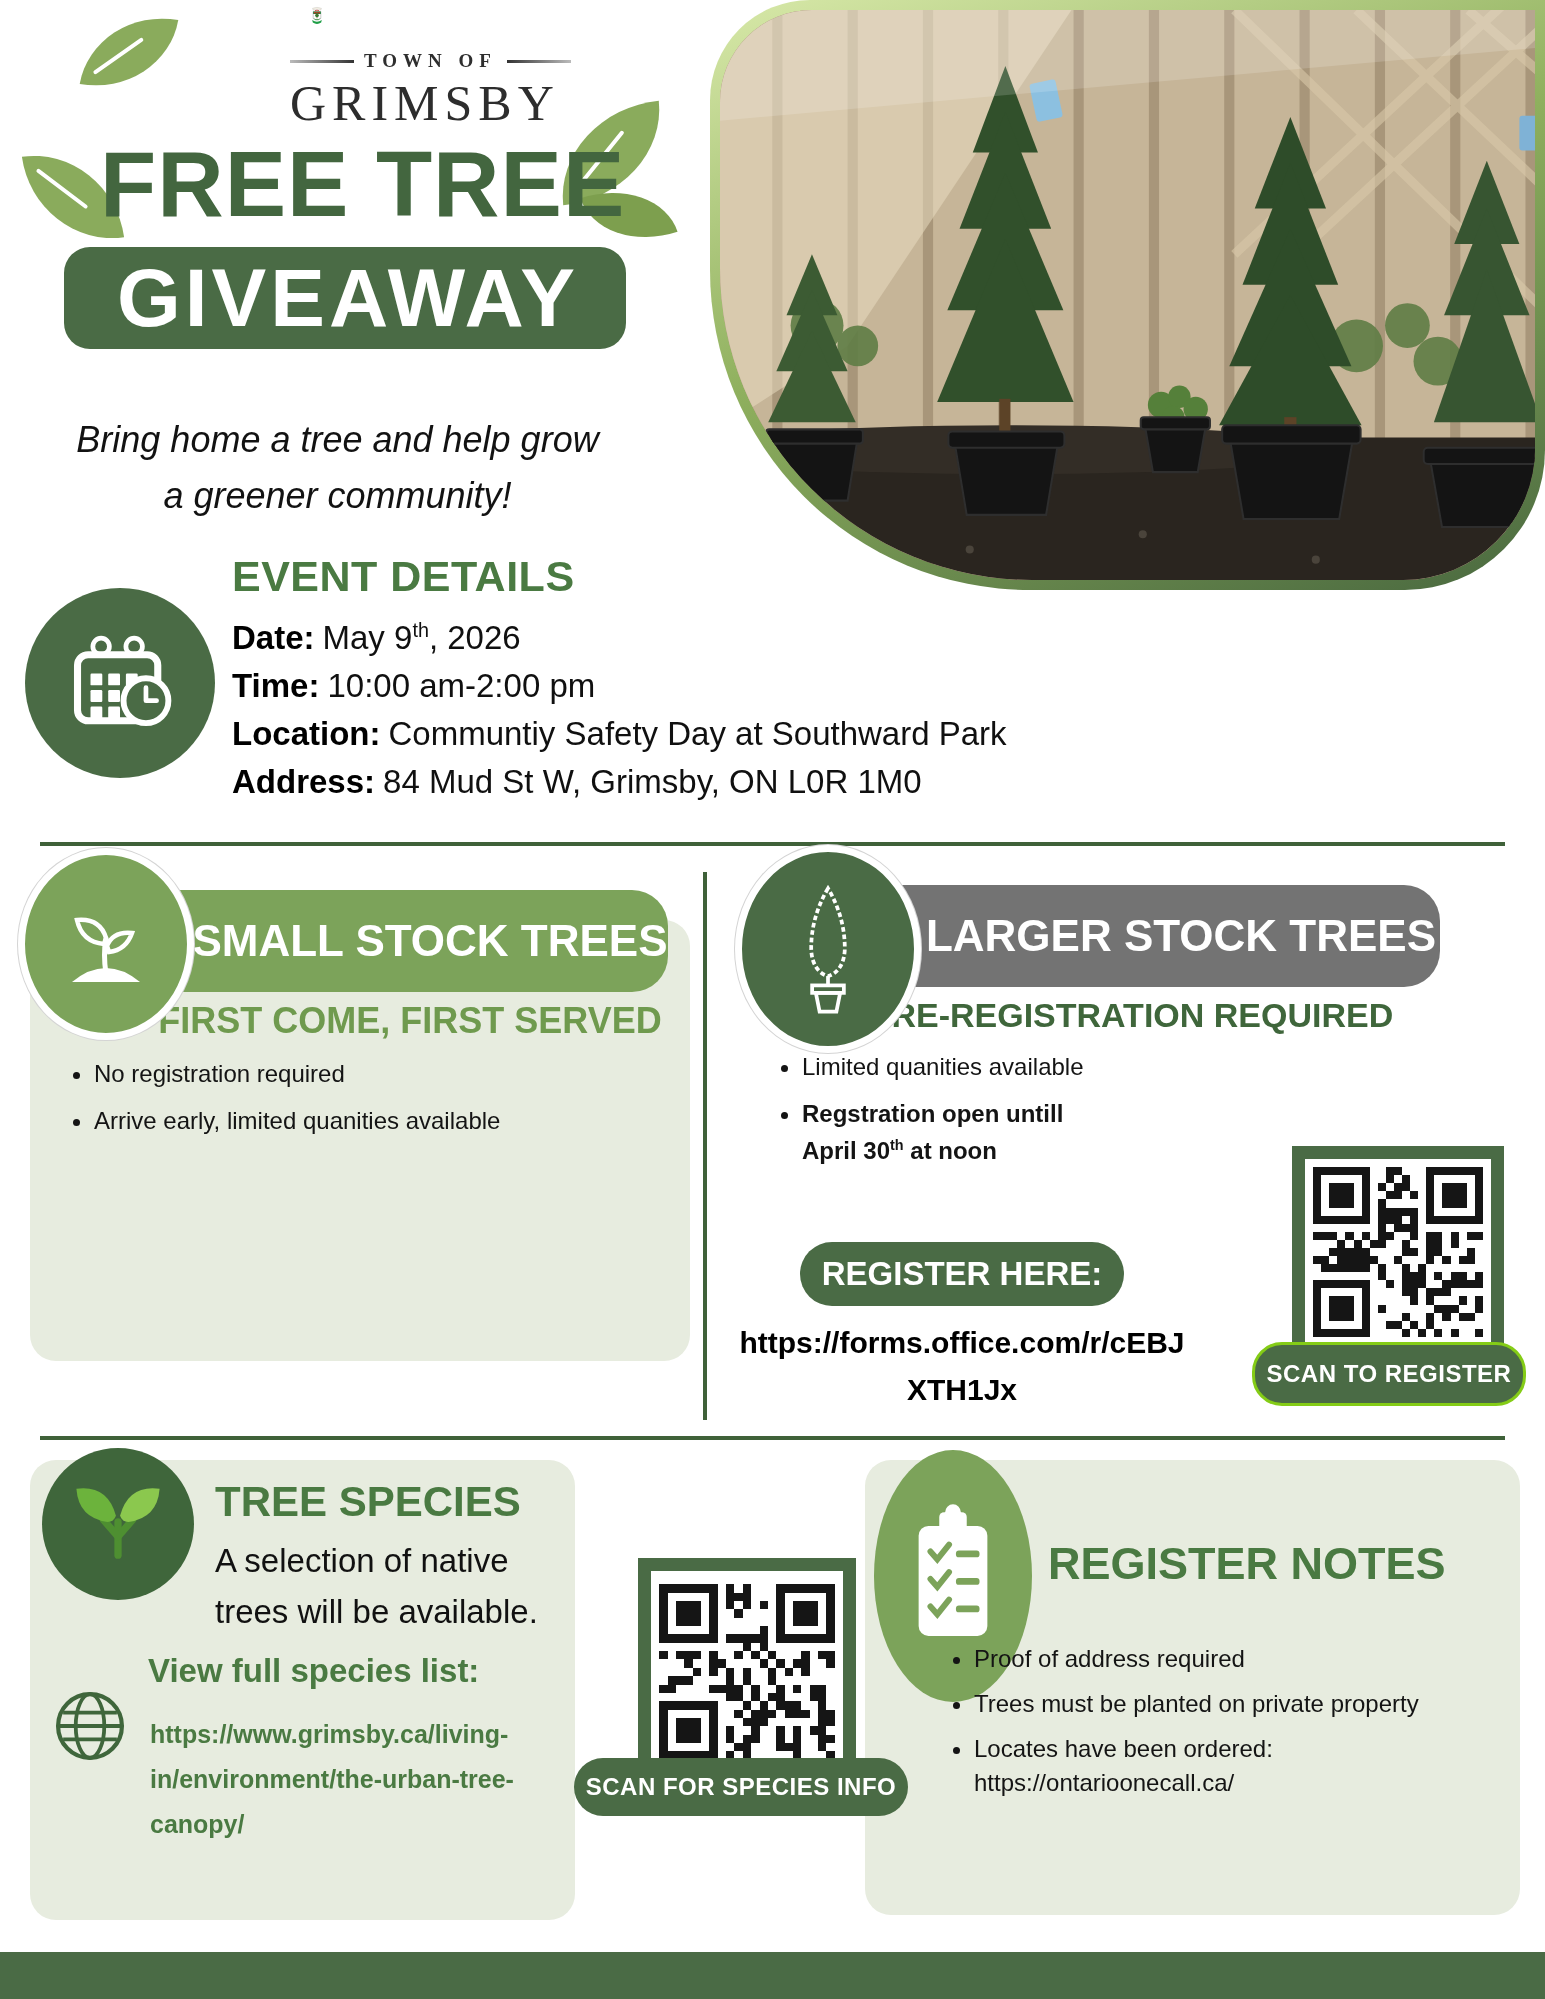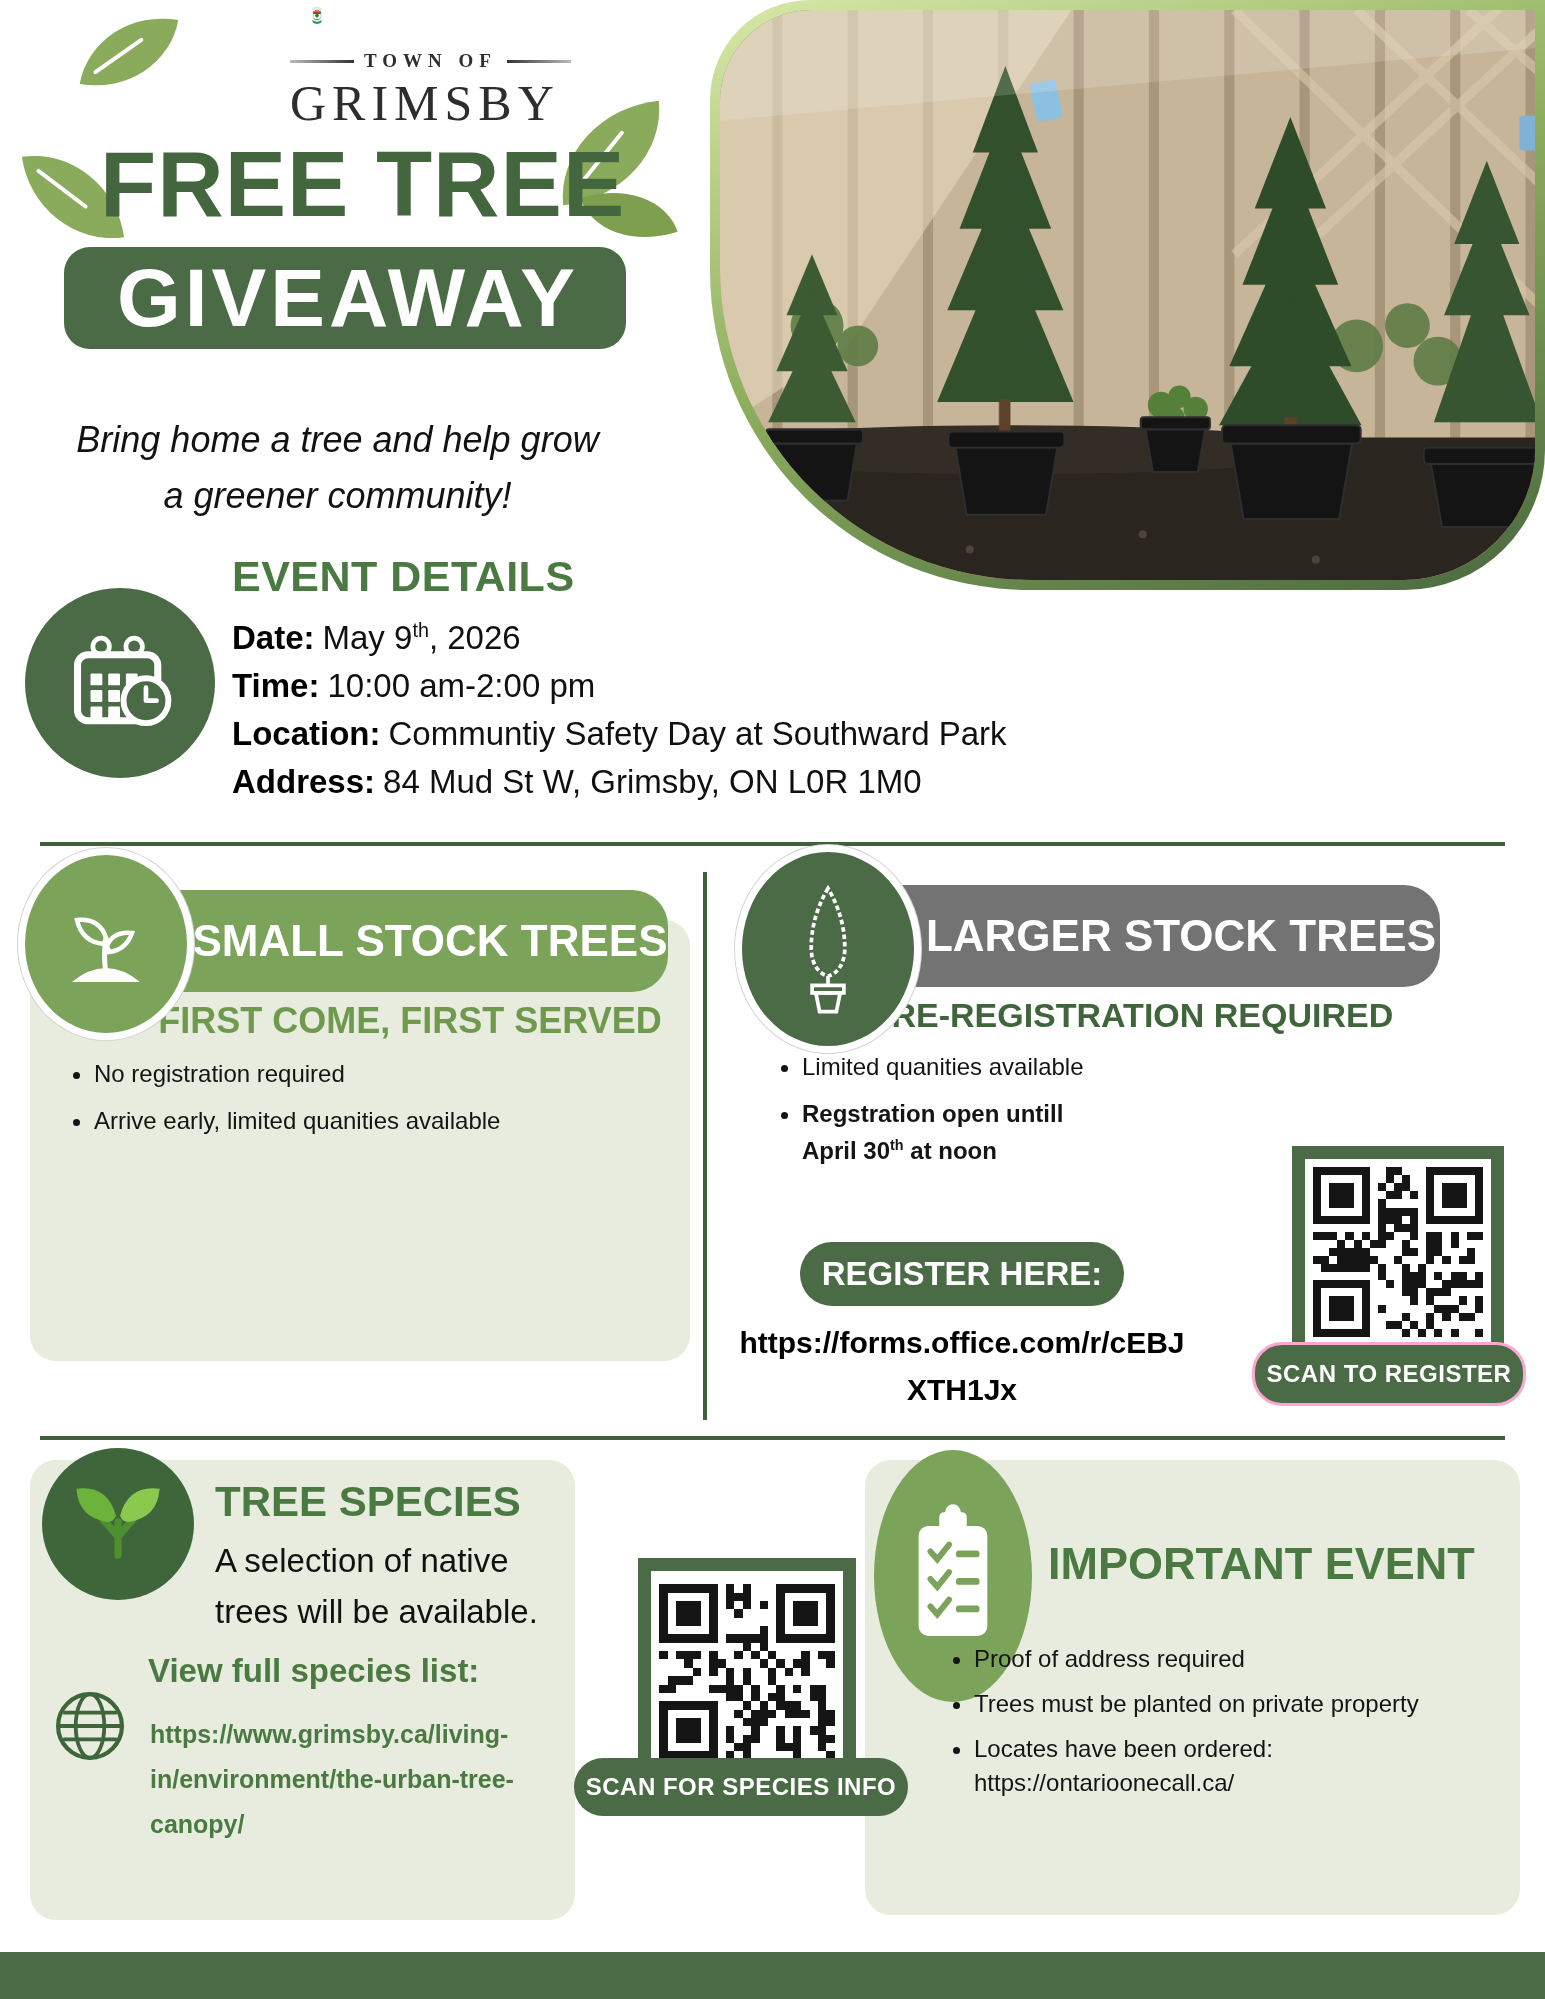--- a/index.html
+++ b/index.html
@@ -77,21 +77,21 @@
   .register-pill{left:800px;top:1242px;width:324px;height:64px;background:#4a6b45;border-radius:32px;
                  display:flex;align-items:center;justify-content:center;color:#fff;font-size:33px;font-weight:700;}
   .register-url{left:722px;top:1320px;width:480px;text-align:center;font-size:30px;font-weight:700;
                 color:#000;line-height:1.55;white-space:nowrap;}
 
   .qr-box{background:#fff;border:13px solid #4a6b45;box-sizing:border-box;z-index:2;}
   .qr1{left:1292px;top:1146px;width:212px;height:212px;}
   .qr2{left:638px;top:1558px;width:218px;height:228px;}
   .scan-badge{background:#4a6b45;border-radius:30px;display:flex;align-items:center;justify-content:center;
               color:#fff;font-size:24px;font-weight:700;z-index:3;letter-spacing:.5px;}
-  .scan1{left:1252px;top:1342px;width:268px;height:58px;border:3px solid #f9a8d4;}
+  .scan1{left:1252px;top:1342px;width:268px;height:58px;border:3px solid #84cc16;}
   .scan2{left:574px;top:1758px;width:334px;height:58px;}
 
   
   .card-species{left:30px;top:1460px;width:545px;height:460px;}
   .circle-species{left:42px;top:1448px;width:152px;height:152px;border-radius:50%;background:#3f663b;
                   display:flex;align-items:center;justify-content:center;z-index:2;}
   .species-heading{left:215px;top:1478px;font-size:42px;font-weight:700;color:#4a7a42;z-index:2;}
   .species-desc{left:215px;top:1535px;width:365px;font-size:33px;line-height:1.55;color:#111;z-index:2;}
   .view-list{left:148px;top:1652px;font-size:33px;font-weight:700;color:#4a7a42;z-index:2;}
   .globe{left:48px;top:1682px;width:84px;height:88px;z-index:2;}
@@ -795,21 +795,21 @@
           <path d="M32,78 l7,8 l12,-15"></path>
           <path d="M32,106 l7,8 l12,-15"></path>
       </g>
       <g fill="#7ca35a">
         <rect x="58" y="49" width="24" height="7" rx="3"></rect>
           <rect x="58" y="77" width="24" height="7" rx="3"></rect>
           <rect x="58" y="105" width="24" height="7" rx="3"></rect>
       </g>
     </svg>
   </div>
-  <div class="abs notes-heading">IMPORTANT EVENT</div>
+  <div class="abs notes-heading">REGISTER NOTES</div>
   <div class="abs notes-bullets">
     <ul class="blist">
       <li>Proof of address required</li>
       <li>Trees must be planted on private property</li>
       <li><span>Locates have been ordered:</span> <span>https://ontarioonecall.ca/</span></li>
     </ul>
   </div>
 
   <div class="abs footer-bar"></div>
 </div>

